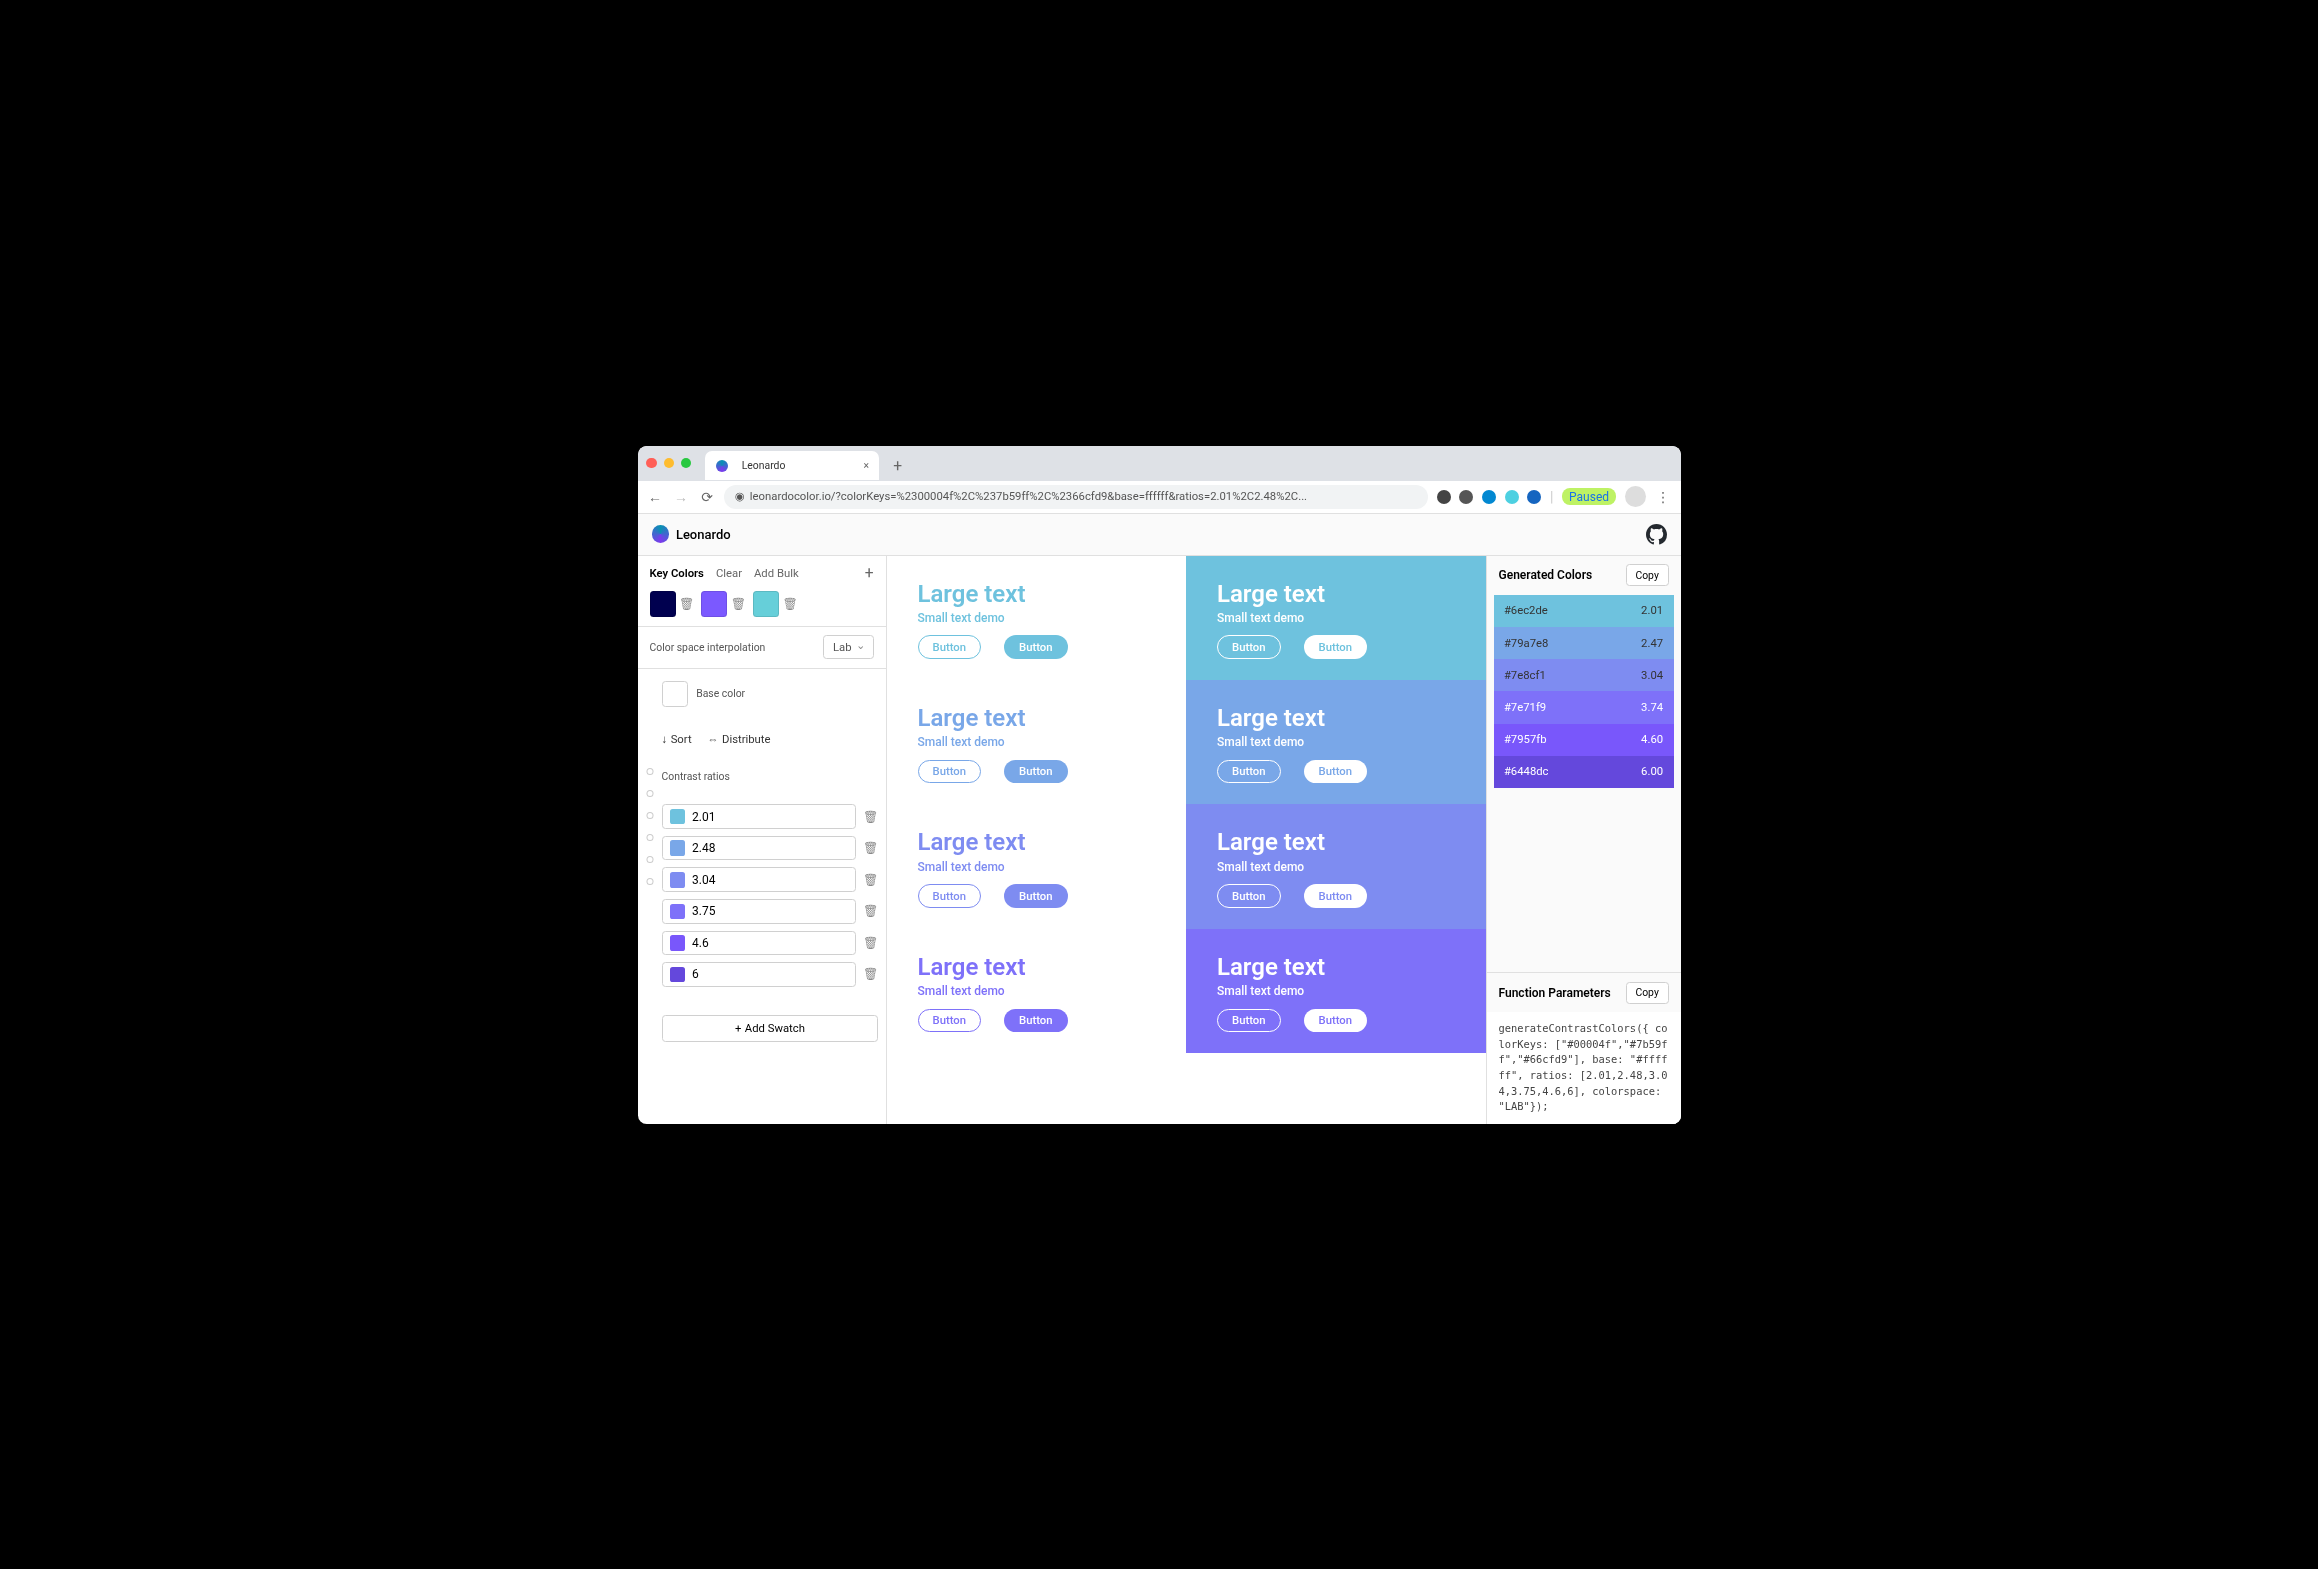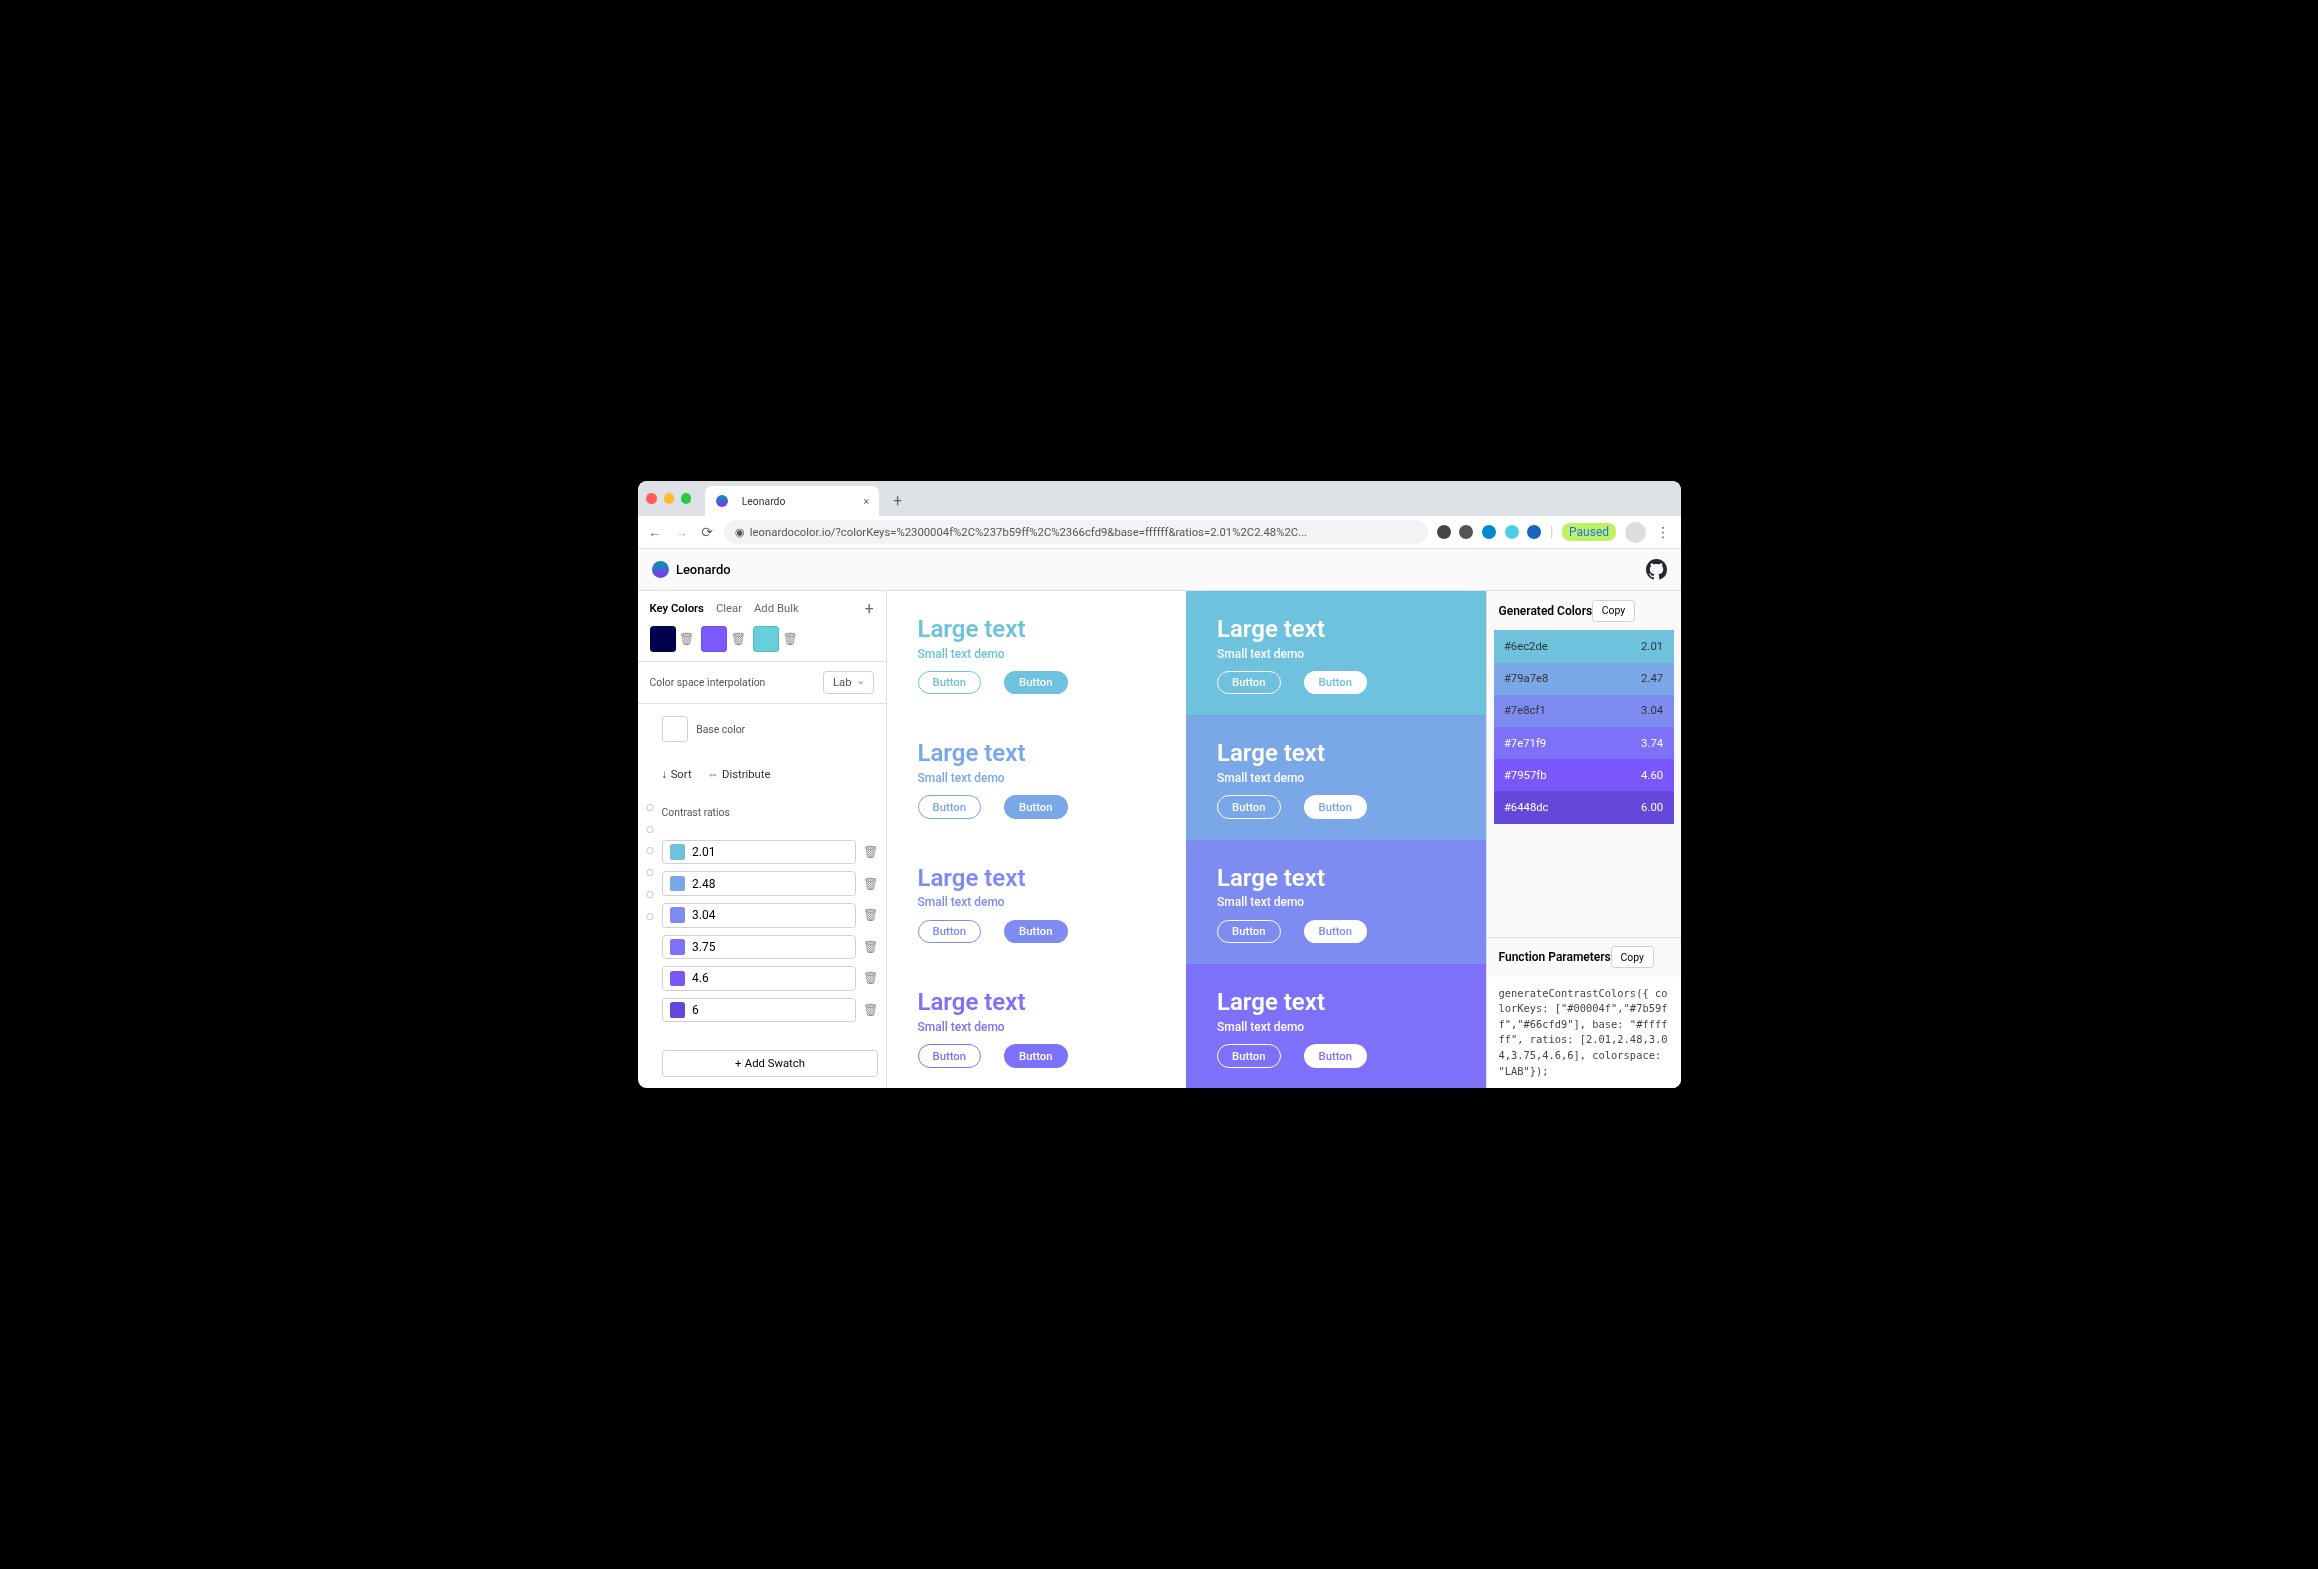--- a/index.html
+++ b/index.html
@@ -1,17 +1,17 @@
 <!DOCTYPE html>
 <html style="font-size:14px"><head>
 <meta charset="utf-8">
 <style>
 *{box-sizing:border-box;margin:0;padding:0;font-family:-apple-system,BlinkMacSystemFont,"Segoe UI",Roboto,sans-serif}
 body{background:#000;display:flex;align-items:center;justify-content:center;min-height:100vh;padding:35px}
-.window{width:1043px;height:607px;background:#fff;border-radius:8.7px;overflow:hidden;box-shadow:0 17.4px 52px rgba(0,0,0,.5);display:flex;flex-direction:column}
+.window{width:1043px;height:678px;background:#fff;border-radius:8.7px;overflow:hidden;box-shadow:0 17.4px 52px rgba(0,0,0,.5);display:flex;flex-direction:column}
 .chrome-top{background:#dee1e6;height:35px;display:flex;align-items:center;padding:0 8.7px;gap:7px}
 .traffic{display:flex;gap:7px;margin-right:7px}
 .tl{width:10.4px;height:10.4px;border-radius:50%}
 .tl.r{background:#ff5f57}.tl.y{background:#febc2e}.tl.g{background:#28c840}
 .tab{background:#fff;height:29.5px;border-radius:7px 7px 0 0;display:flex;align-items:center;padding:0 10.4px;gap:7px;font-size:10.4px;color:#333;margin-top:5.2px;min-width:174px}
 .tab-x{margin-left:auto;color:#666;cursor:pointer}
 .newtab{color:#666;font-size:15.6px;margin-left:7px;margin-top:5.2px}
 .url-bar{background:#fff;height:33px;display:flex;align-items:center;padding:0 8.7px;gap:8.7px;border-bottom:0.9px solid #e0e0e0}
 .nav-btn{color:#666;font-size:14px;cursor:pointer;width:17.4px;text-align:center}
 .url-field{flex:1;background:#f1f3f4;border-radius:14px;height:24px;display:flex;align-items:center;padding:0 10.4px;font-size:11.3px;color:#555;gap:5.2px}
@@ -57,21 +57,21 @@
 .canvas{flex:1;overflow-y:auto;display:flex}
 .col{flex:1;display:flex;flex-direction:column}
 .demo-block{padding:24px 31px 21px}
 .lt{font-size:24px;font-weight:600;margin-bottom:3.5px}
 .st{font-size:12px;font-weight:500;margin-bottom:10.4px}
 .btns{display:flex;gap:23px}
 .btn{border-radius:14px;padding:4.3px 14px;font-size:11.3px;font-weight:500;border:1.7px solid;cursor:pointer}
 .btn.outline{background:transparent}
 .btn.solid{color:#fff;border-color:transparent}
 .right{width:195px;border-left:0.9px solid #e0e0e0;display:flex;flex-direction:column;background:#fafafa}
-.r-head{display:flex;align-items:center;padding:8.7px 12px;font-size:12px;font-weight:600}
+.r-head{display:flex;align-items:center;justify-content:space-between;padding:8.7px 12px;font-size:12px;font-weight:600}
 .copy-btn{border:0.9px solid #d0d0d0;border-radius:3.5px;padding:3.5px 8.7px;font-size:10.4px;font-weight:400;background:#fff;cursor:pointer}
 .gen-list{padding:0 7px;display:flex;flex-direction:column;border-radius:5.2px;overflow:hidden}
 .gen-row{display:flex;justify-content:space-between;padding:9.6px 10.4px;font-size:11.3px}
 .func-panel{margin-top:auto;border-top:0.9px solid #e0e0e0}
 .code{font-family:ui-monospace,Menlo,monospace;font-size:10.4px;padding:8.7px 12px;color:#444;line-height:1.5;white-space:pre-wrap;word-break:break-all;background:#fff}
 </style>
 </head>
 <body>
 
 <div class="window">

